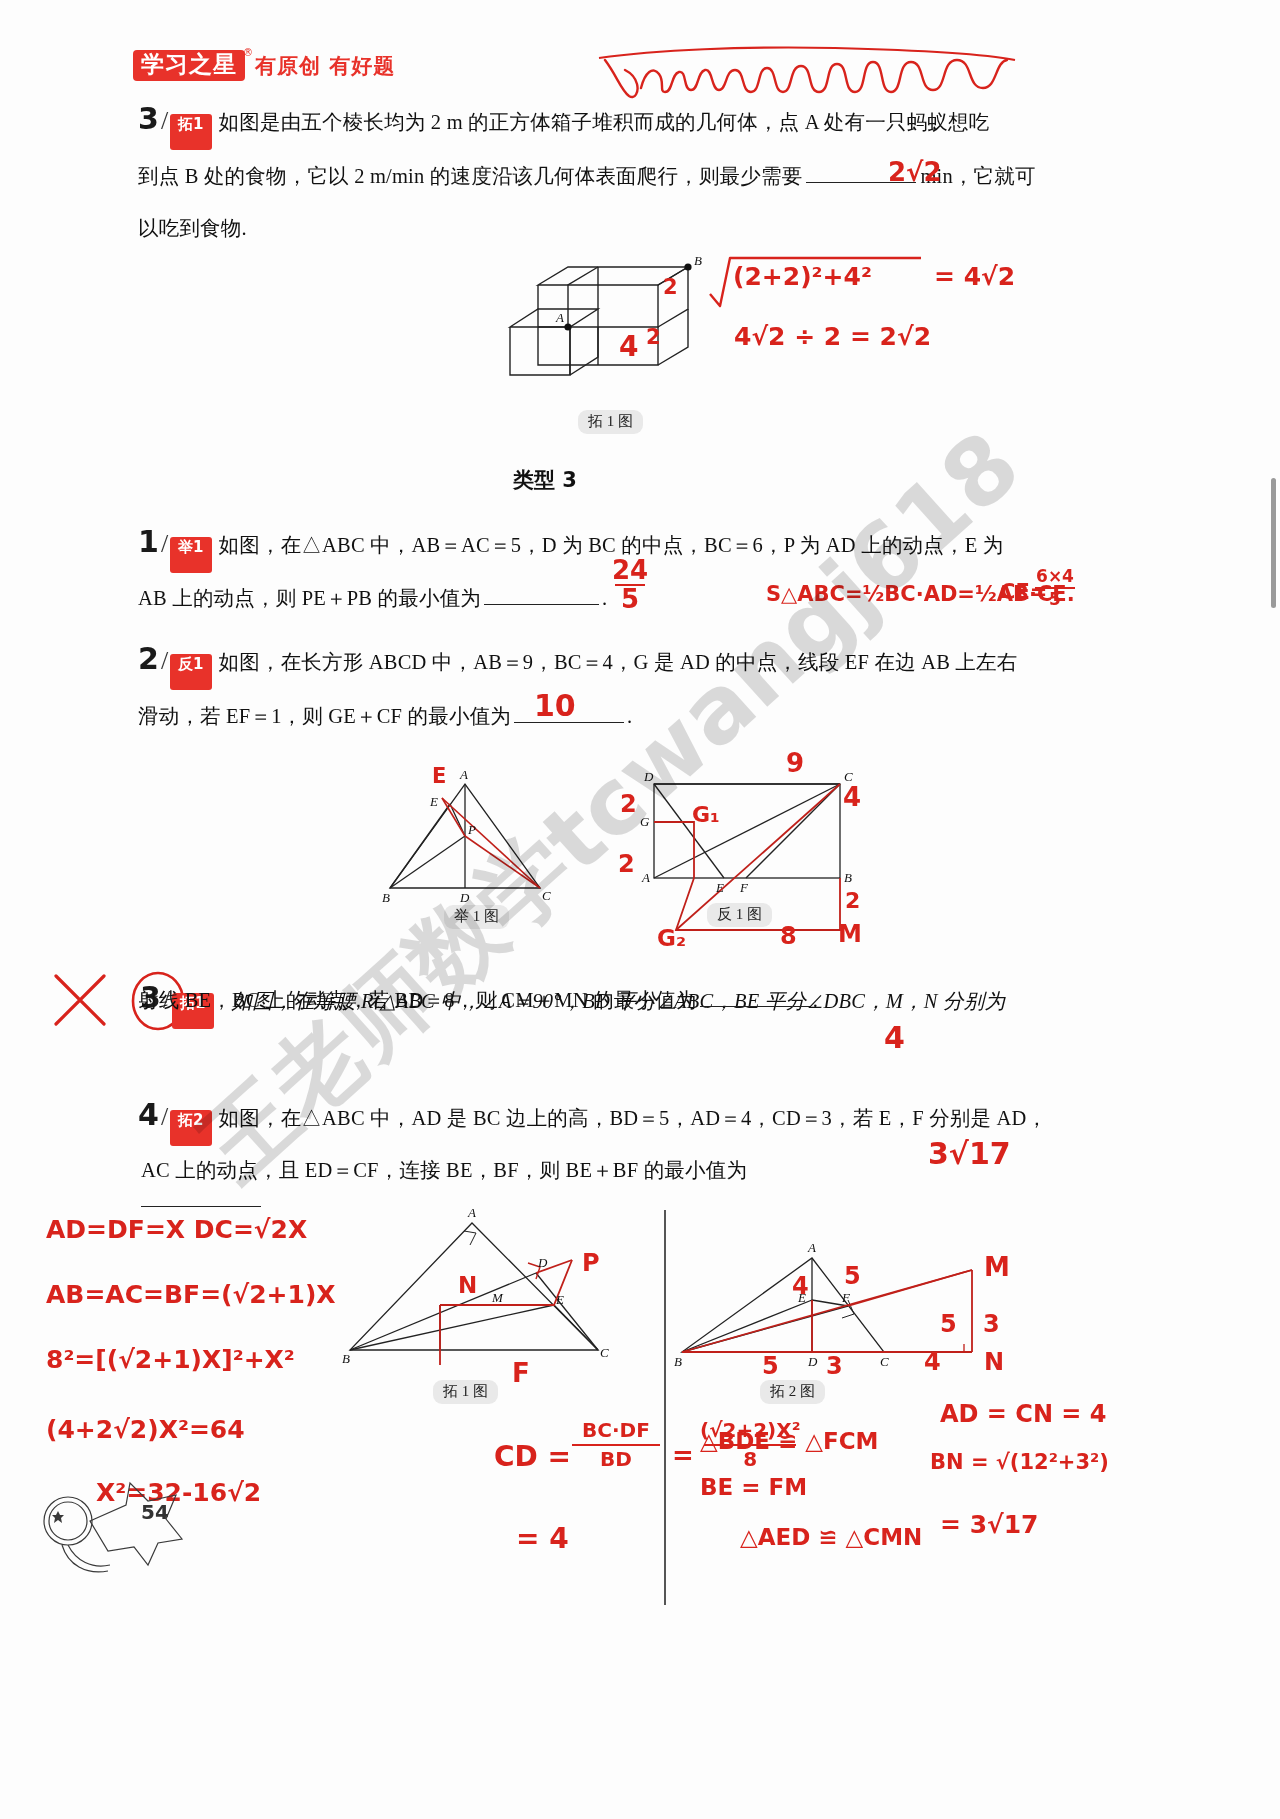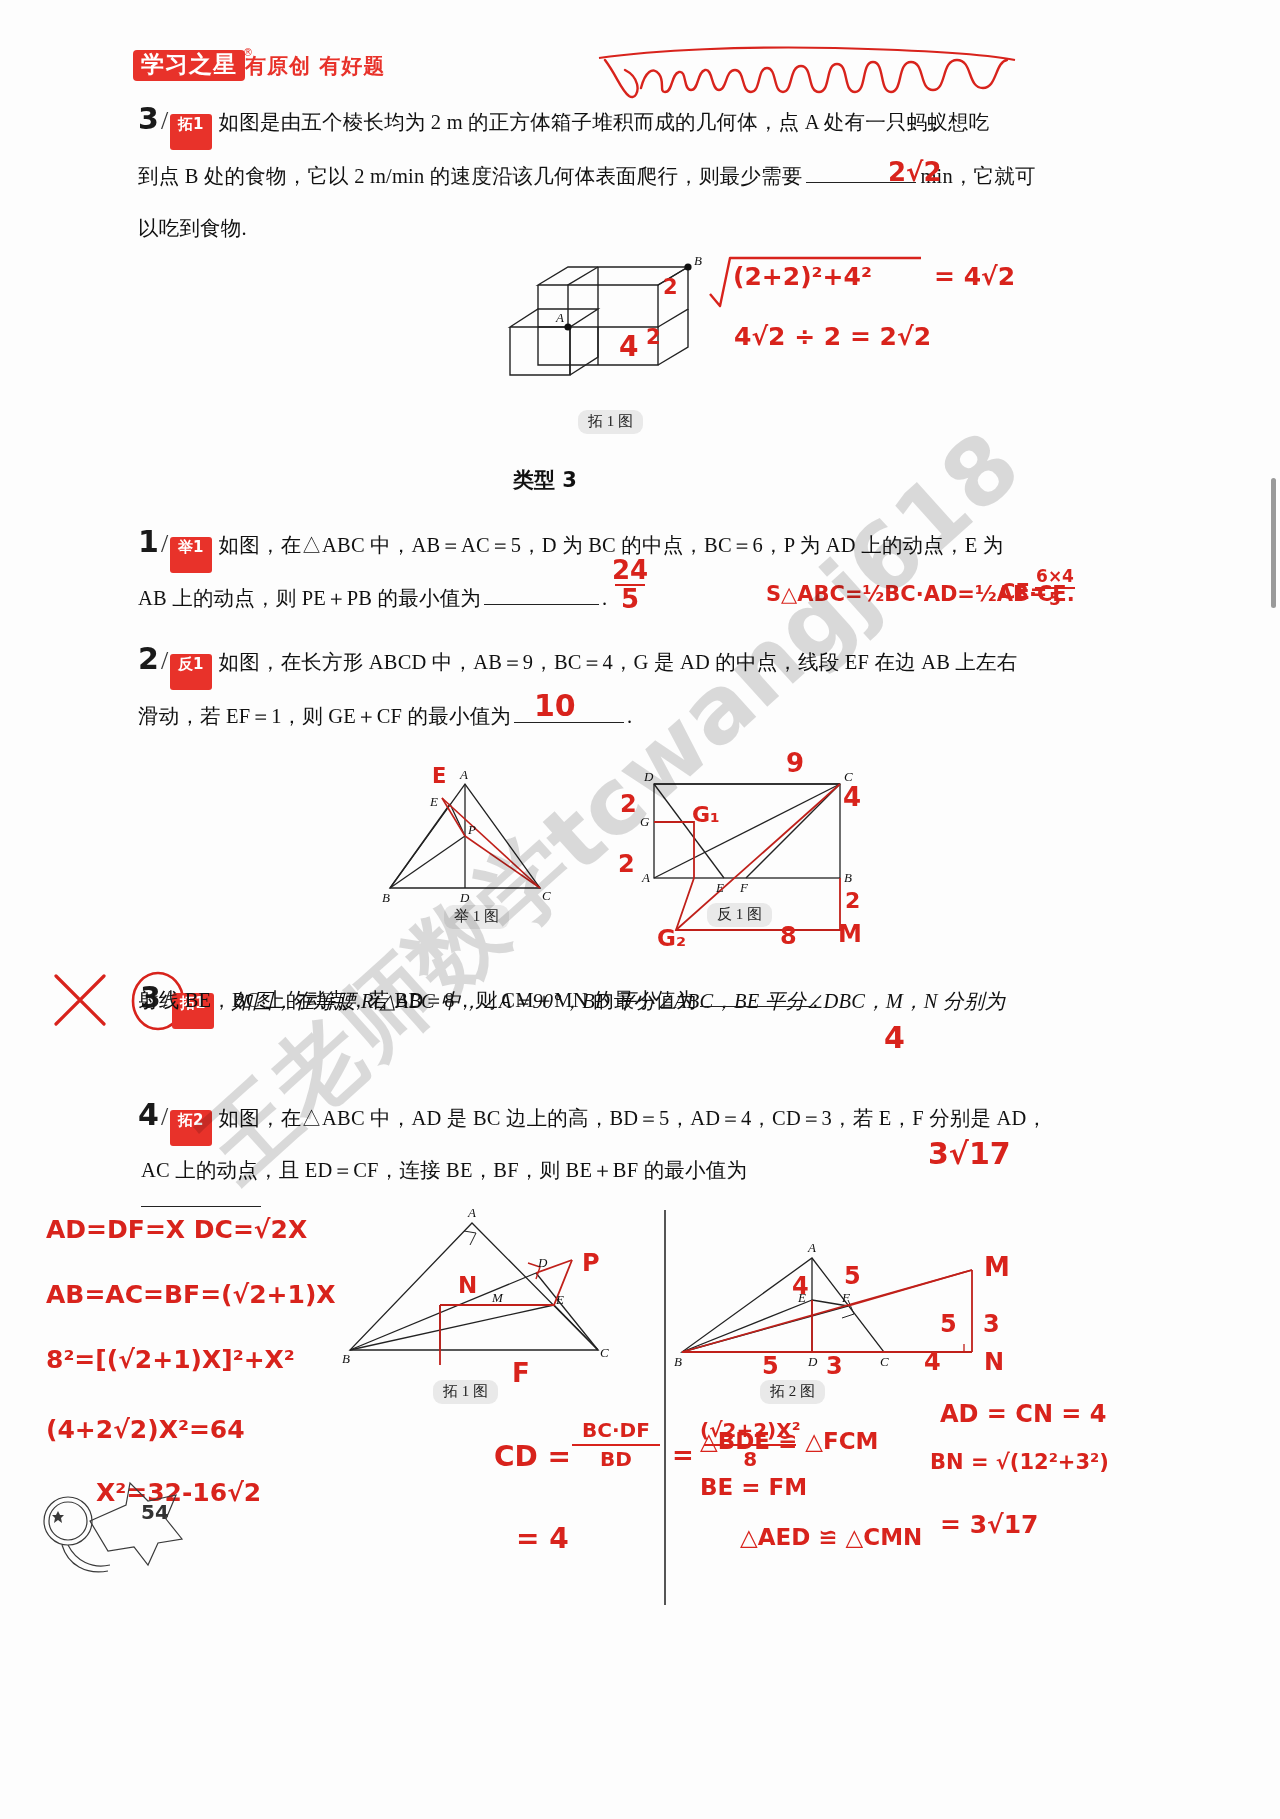--- a/index.html
+++ b/index.html
@@ -13,21 +13,21 @@
   .page{
     position:absolute;
     left:0;top:0;
     width:1280px;height:1819px;
     background:#fdfdfd;
     overflow:hidden;
   }
   
   .header{
     position:absolute;left:133px;top:50px;
-    display:flex;align-items:center;gap:0;
+    display:flex;align-items:center;gap:10px;
   }
   .logo-badge{
     background:#e8322a;color:#fff;
     font-family:"DejaVu Sans", sans-serif;
     font-weight:bold;font-size:23px;
     padding:3px 8px 5px 8px;border-radius:4px;
     letter-spacing:1px;
     line-height:1;
     position:relative;
   }

